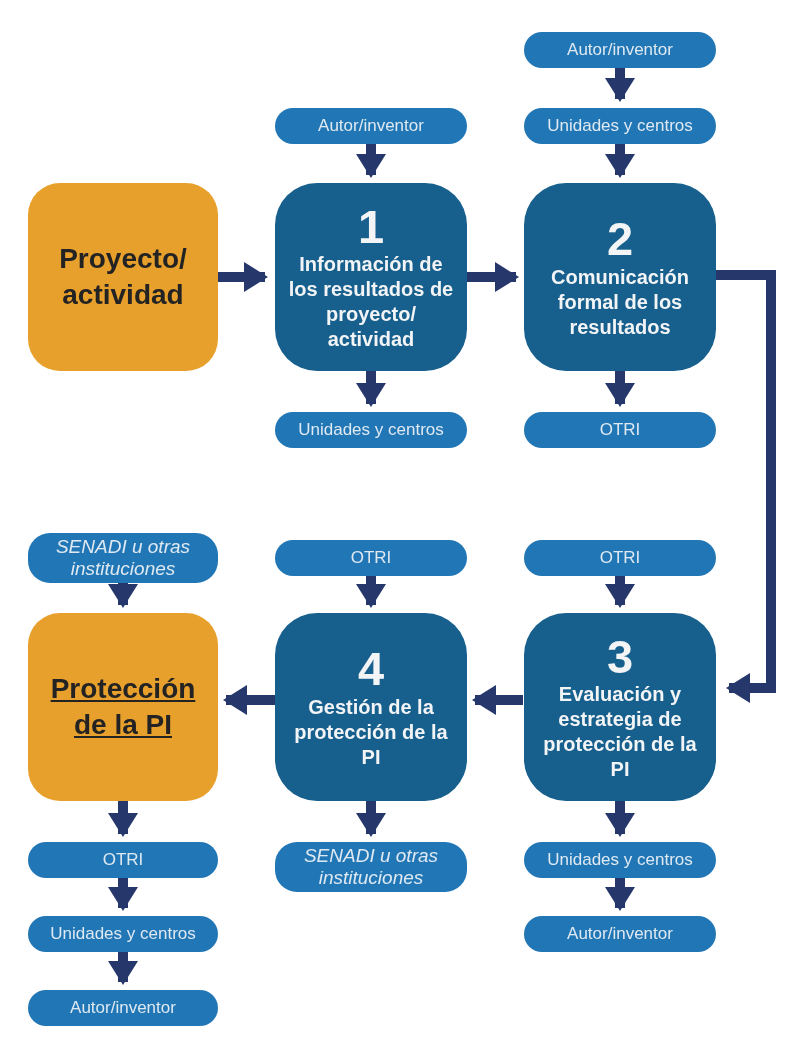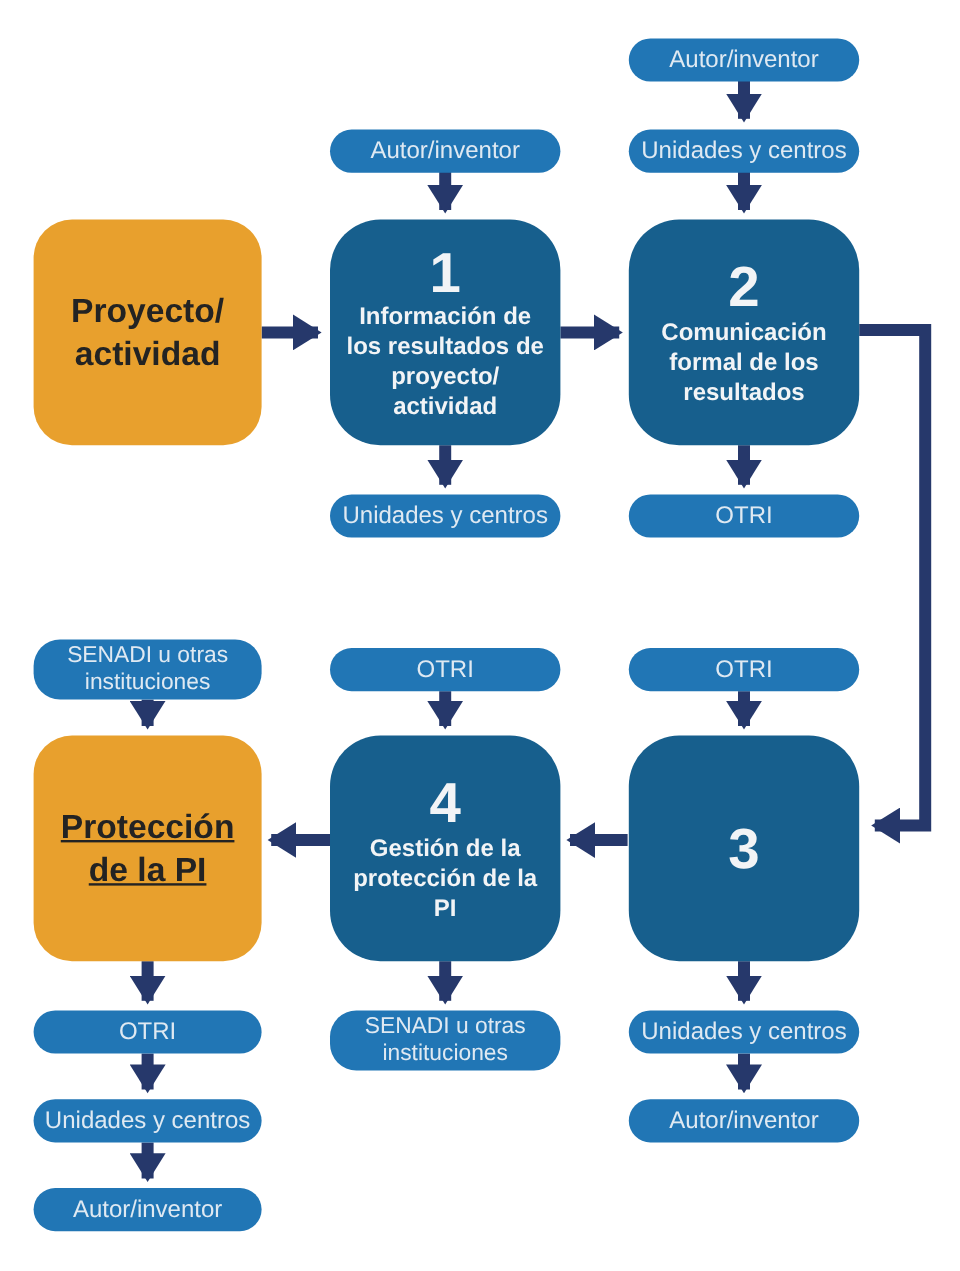--- a/index.html
+++ b/index.html
@@ -28,23 +28,23 @@
     stroke-linejoin:miter;
   }
   #ah-head{fill:var(--arrow-navy,#26386b);}
 
   .pill{
     position:absolute;z-index:2;
     height:36px;border-radius:18px;
     background:var(--pill-blue,#2176b5);
     color:var(--pill-text,#dfe9f2);
     display:flex;align-items:center;justify-content:center;
-    text-align:center;font-size:20px;font-weight:400;line-height:1.15;
+    text-align:center;font-size:17px;font-weight:400;line-height:1.15;
   }
-  .pill.tall{height:50px;border-radius:22px;font-size:19px;}
+  .pill.tall{height:50px;border-radius:22px;font-size:19px;font-style:italic;}
   .pill span{display:block;padding:0 8px;}
 
   .stage{
     position:absolute;z-index:2;
     width:192px;height:188px;border-radius:42px;
     background:var(--box-blue,#175f8d);
     color:var(--box-text,#f2f4f6);
     display:flex;flex-direction:column;align-items:center;justify-content:center;
     text-align:center;
   }
@@ -159,20 +159,21 @@
   <div class="terminal" id="node-protection">
     <span>Protección
 de la PI</span>
   </div>
   <div class="stage" id="node-step4">
     <div class="num">4</div>
     <div class="label">Gestión de la protección de la PI</div>
   </div>
   <div class="stage" id="node-step3">
     <div class="num">3</div>
+    <div class="label">Evaluación y estrategia de protección de la PI</div>
   </div>
 
   <div class="pill" id="pill-protection-out1">
     <span>OTRI</span>
   </div>
   <div class="pill" id="pill-protection-out2">
     <span>Unidades y centros</span>
   </div>
   <div class="pill" id="pill-protection-out3">
     <span>Autor/inventor</span>

